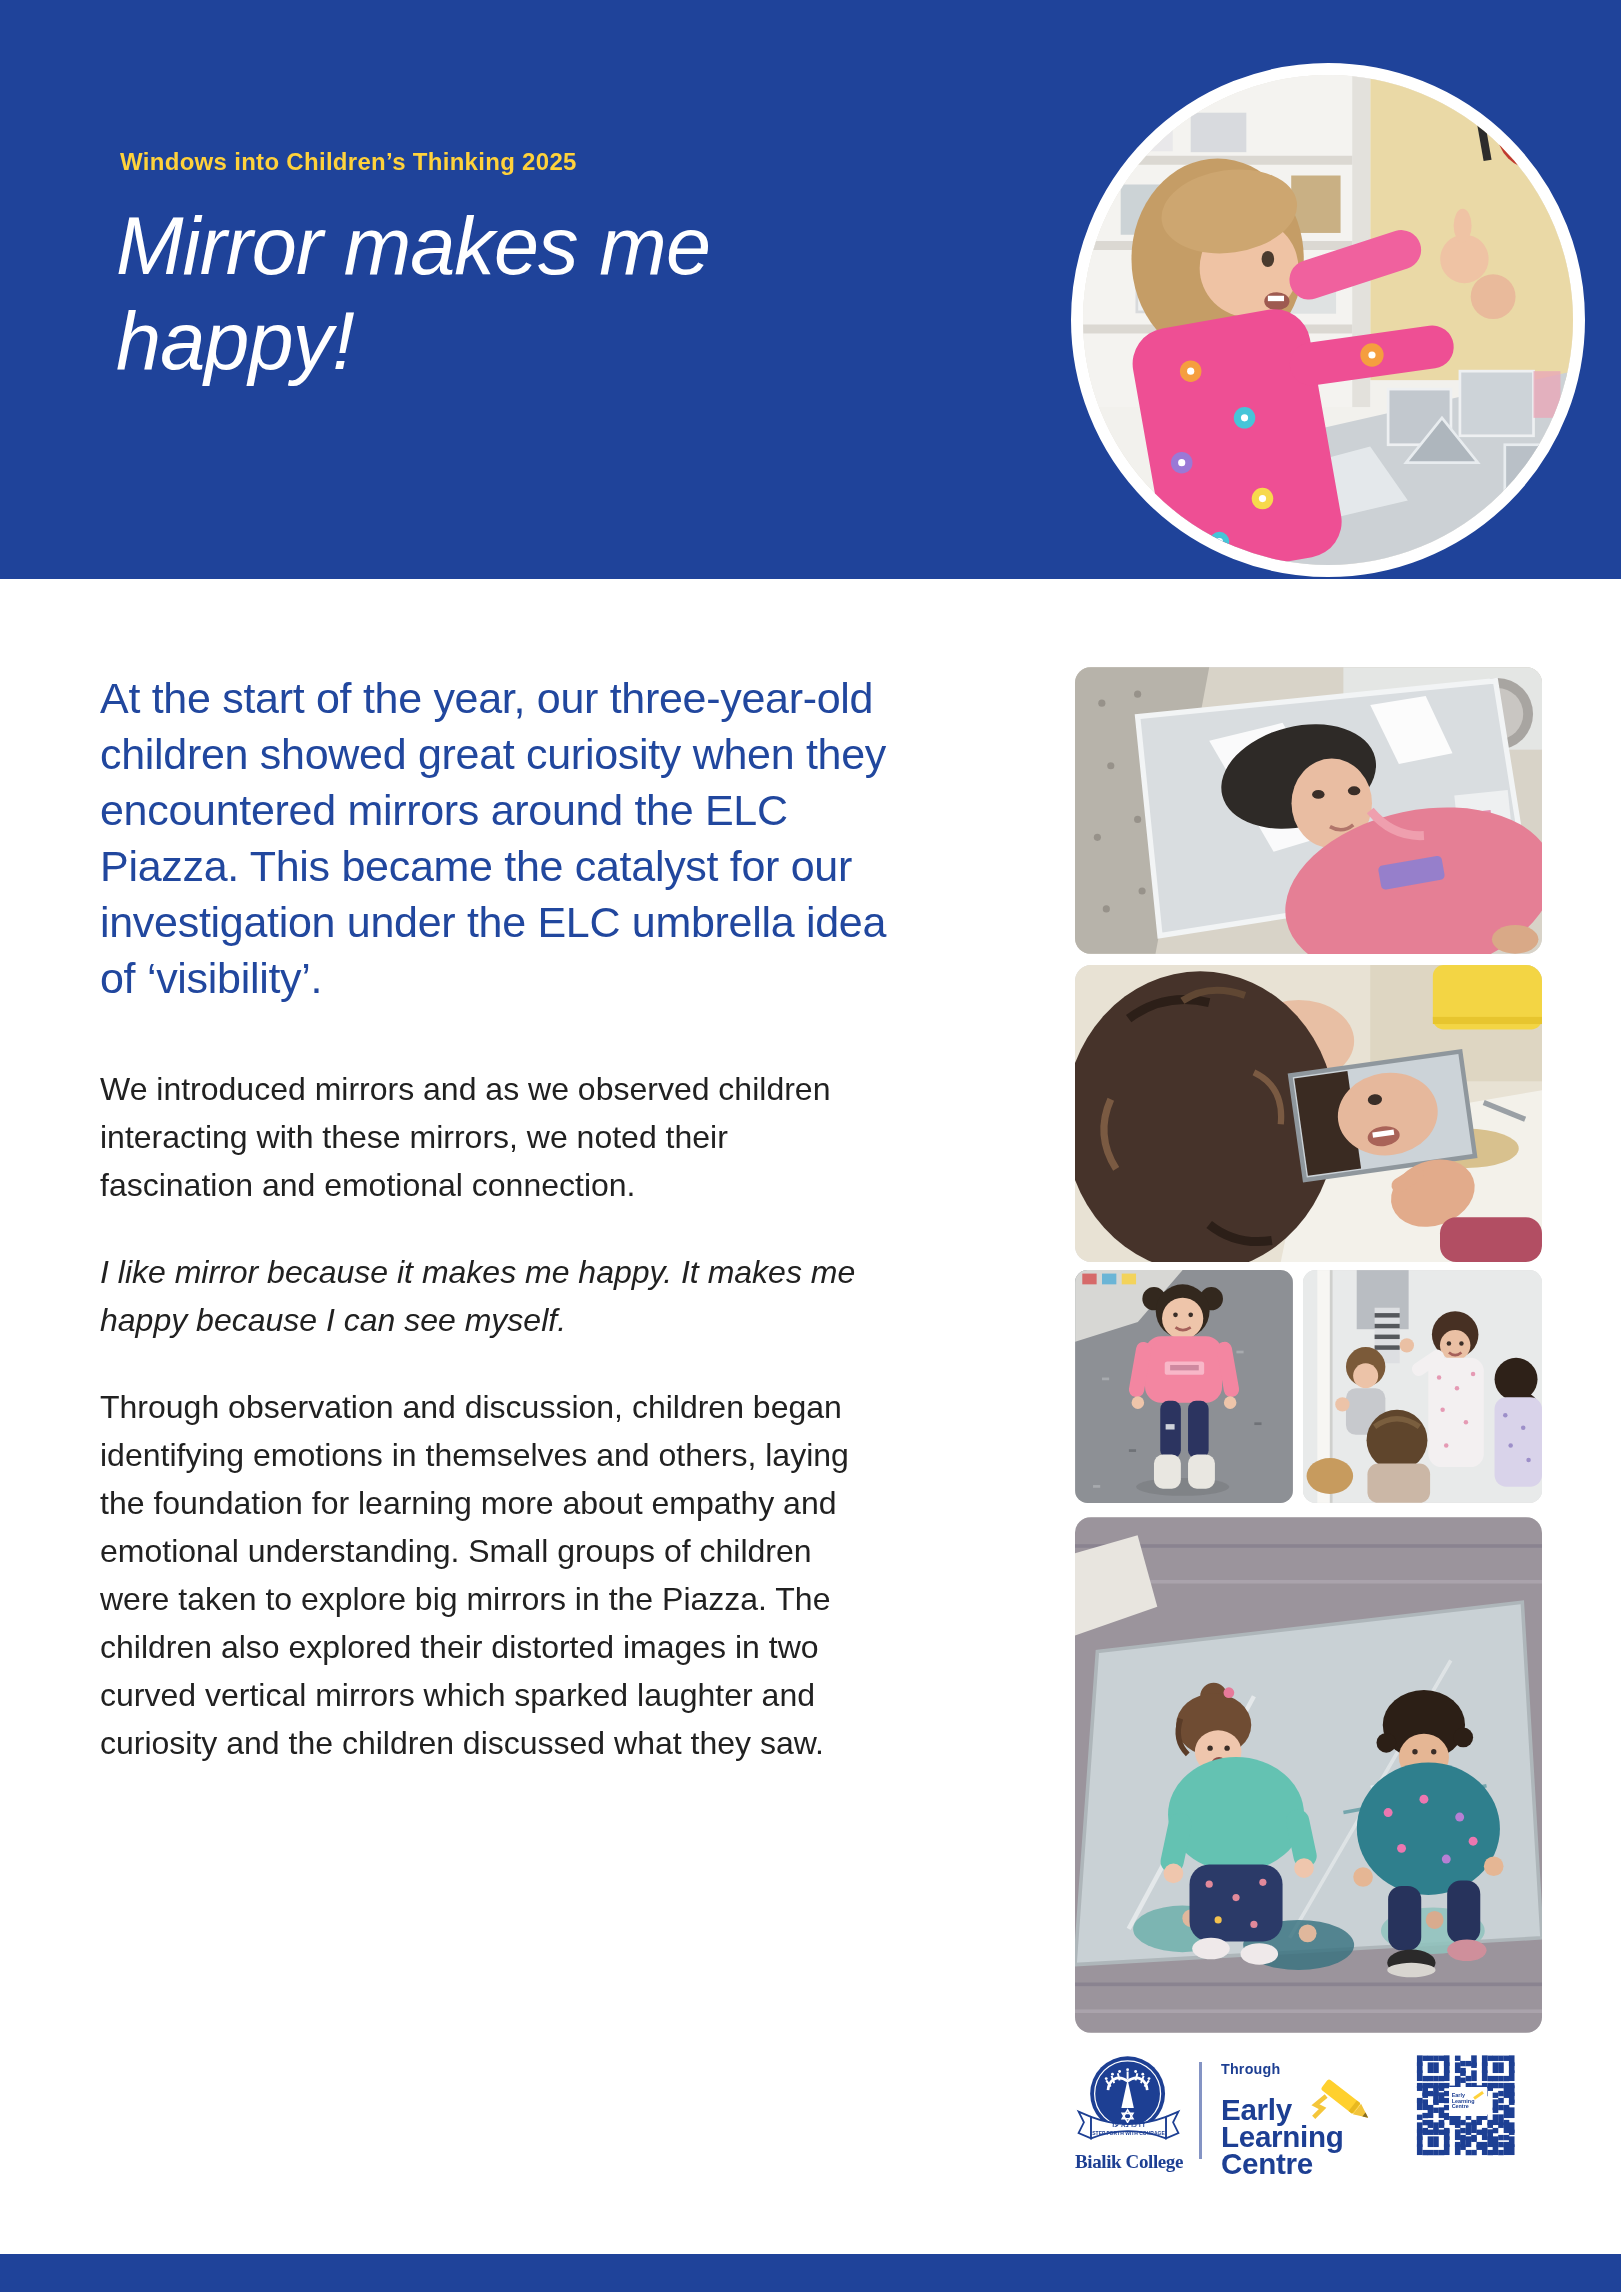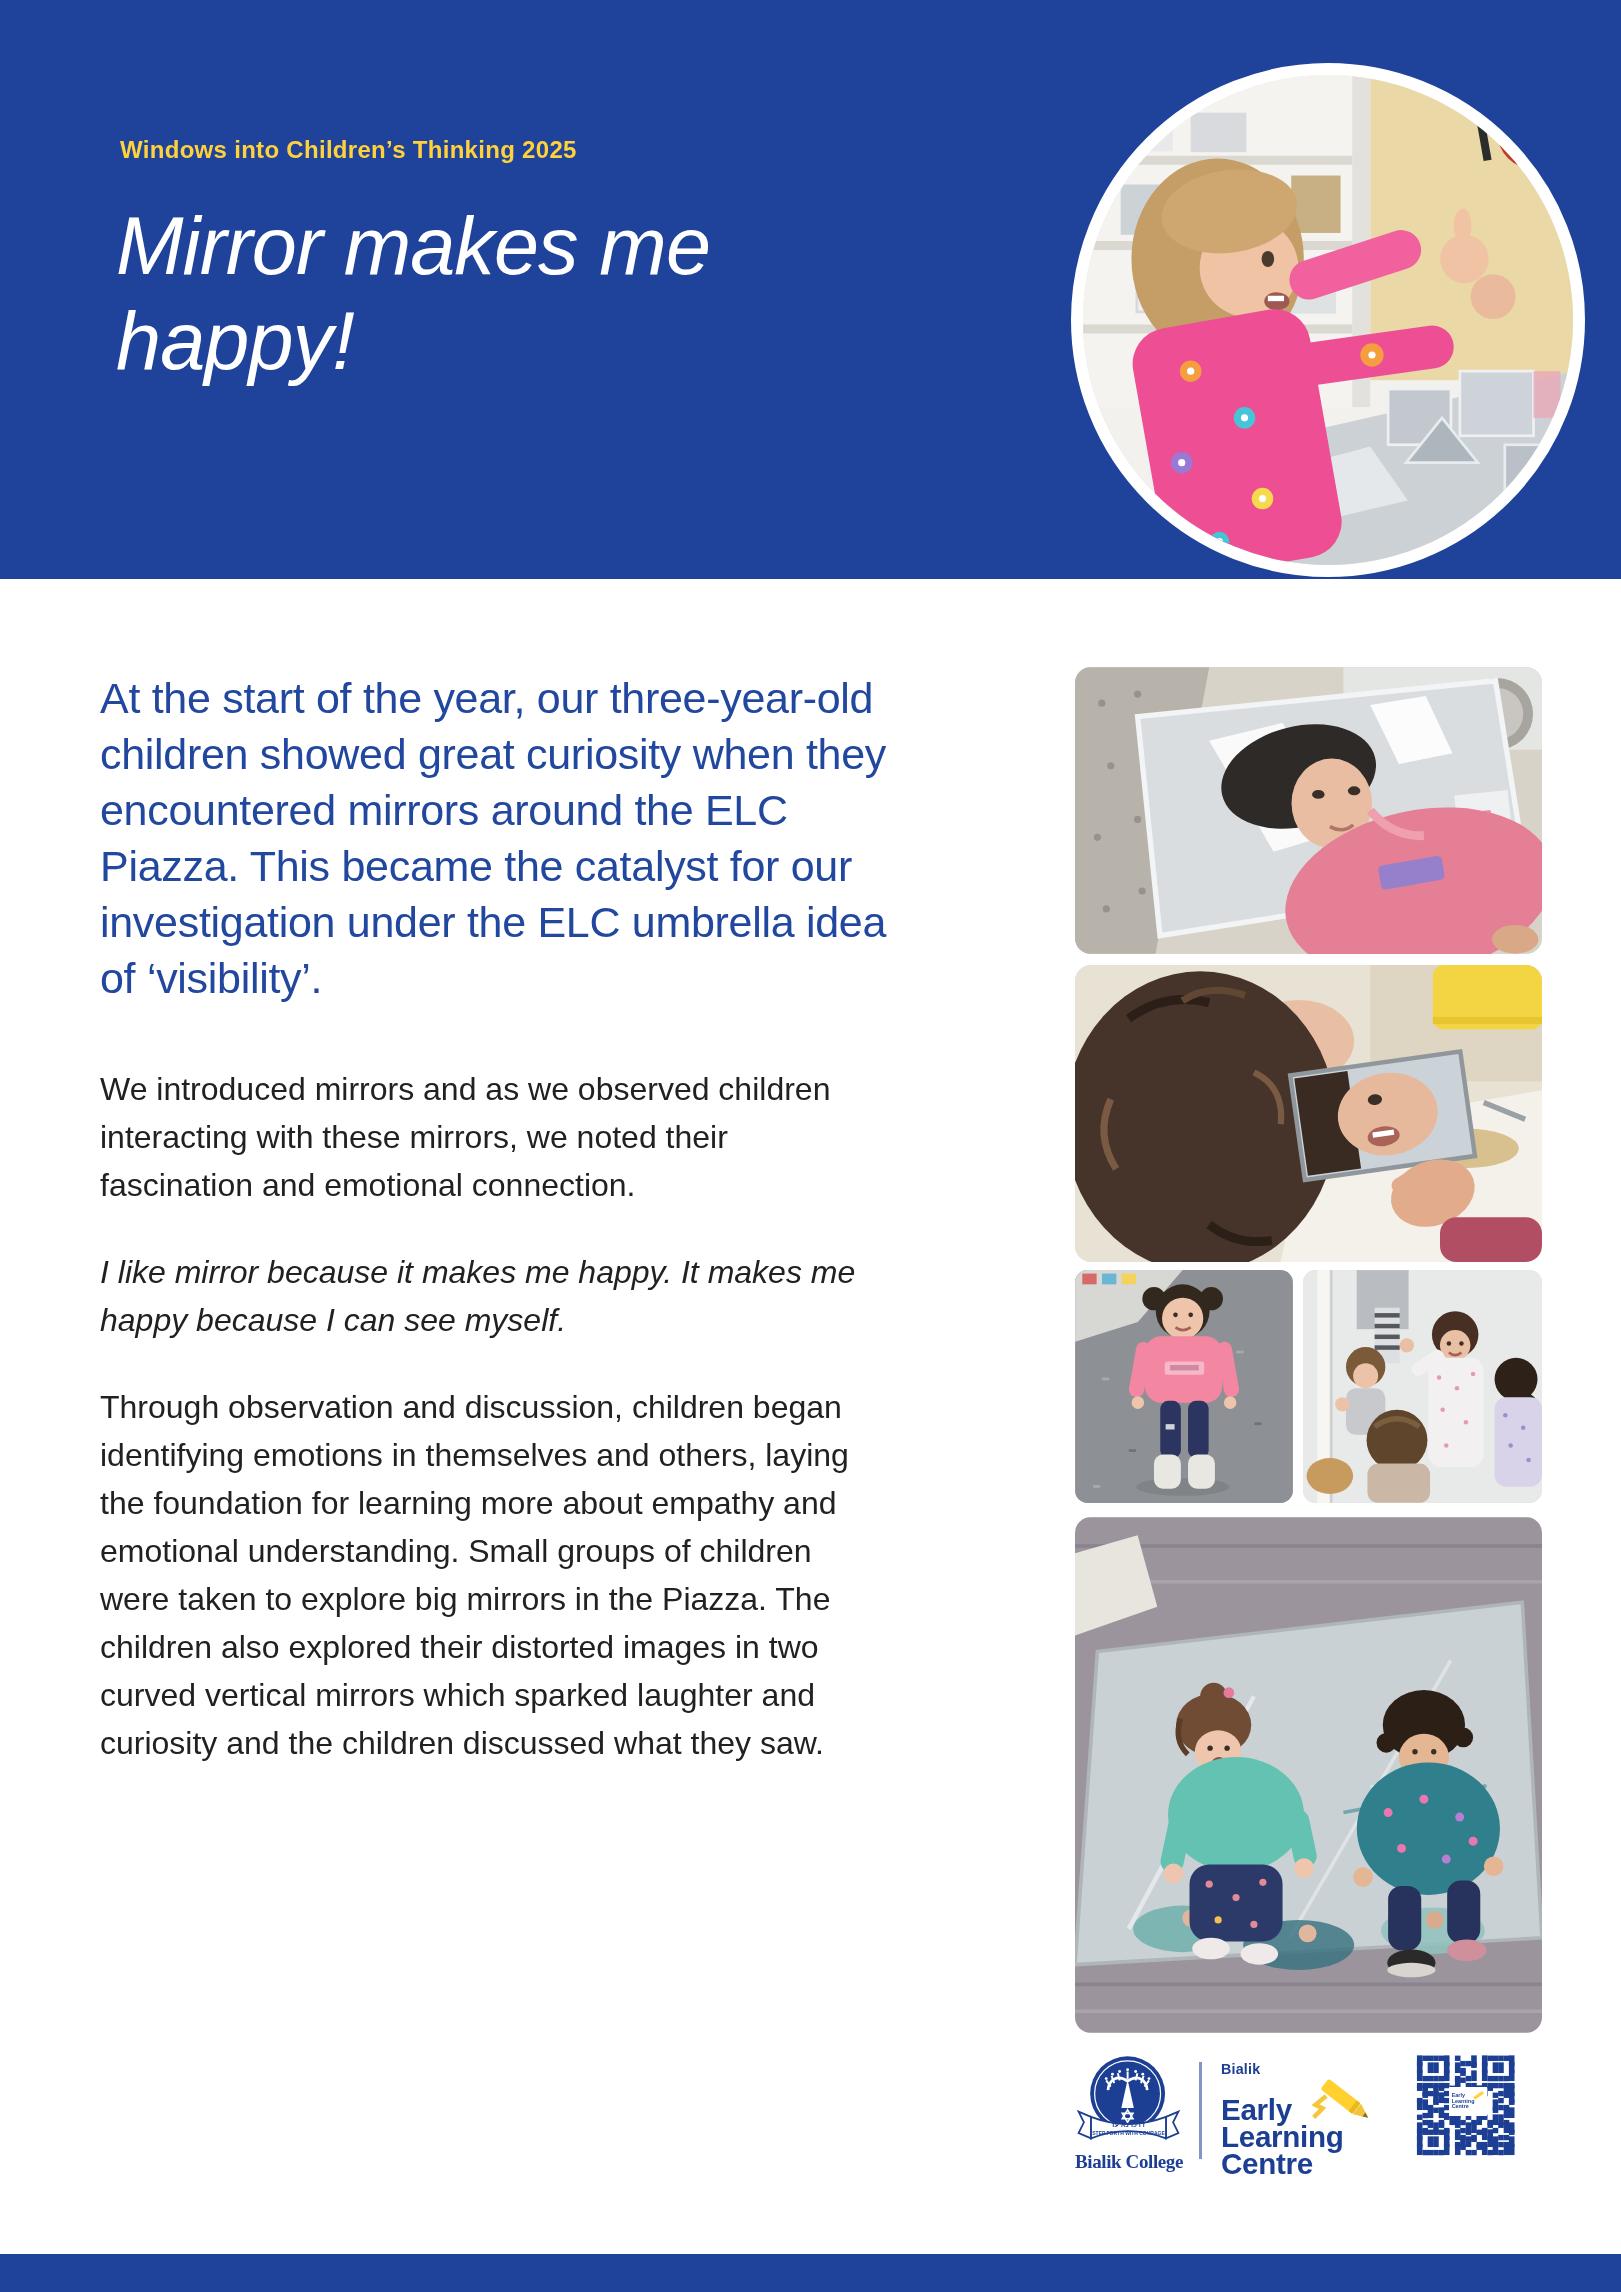--- a/index.html
+++ b/index.html
@@ -19,21 +19,21 @@
     overflow:hidden;
   }
   .page{position:absolute;inset:0;background:#ffffff;}
 
   
   .hero{
     position:absolute;left:0;top:0;width:1622px;height:579px;
     background:var(--header-blue);
   }
   .eyebrow{
-    position:absolute;left:120px;top:135px;
+    position:absolute;left:120px;top:147px;
     font-size:24px;font-weight:bold;line-height:29px;
     color:var(--accent-yellow);letter-spacing:0.3px;
   }
   .page-title{
     position:absolute;left:116px;top:199px;
     font-size:81px;line-height:95px;font-weight:normal;font-style:italic;
     color:#ffffff;letter-spacing:-0.9px;white-space:pre-line;
   }
   .hero-photo{
     position:absolute;left:1071px;top:63px;width:514px;height:514px;
@@ -438,21 +438,21 @@
           <text x="60" y="79" text-anchor="middle" font-size="8" font-weight="bold" fill="var(--logo-blue)">דרכו נא עז</text>
           <text x="60" y="88" text-anchor="middle" font-size="5.6" font-weight="bold" fill="var(--logo-blue)">STEP FORTH WITH COURAGE</text>
         </g>
       </svg>
     </div>
     <div class="crest-caption">Bialik College</div>
 
     <div class="brand-divider"></div>
 
     <div class="elc-logo">
-      <div class="elc-prefix">Bialik</div>
+      <div class="elc-prefix">Through</div>
       <div class="elc-name">Early
 Learning
 Centre</div>
       <svg class="pencil" viewBox="0 0 92 52" aria-hidden="true">
         <g transform="rotate(38 46 26)">
           <rect x="18" y="18" width="46" height="15" rx="3" fill="#FFD02E"></rect>
           <rect x="58" y="18" width="5" height="15" fill="#e8b81f"></rect>
           <polygon points="64,18 80,25.5 64,33" fill="#f2c43c"></polygon>
           <polygon points="74,22.7 80,25.5 74,28.3" fill="#8a6d1e"></polygon>
         </g>

